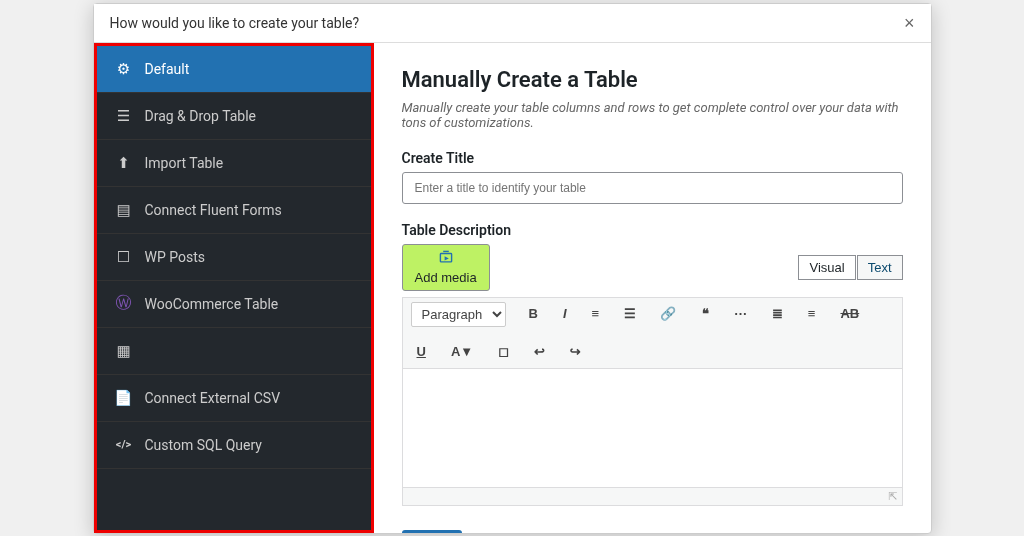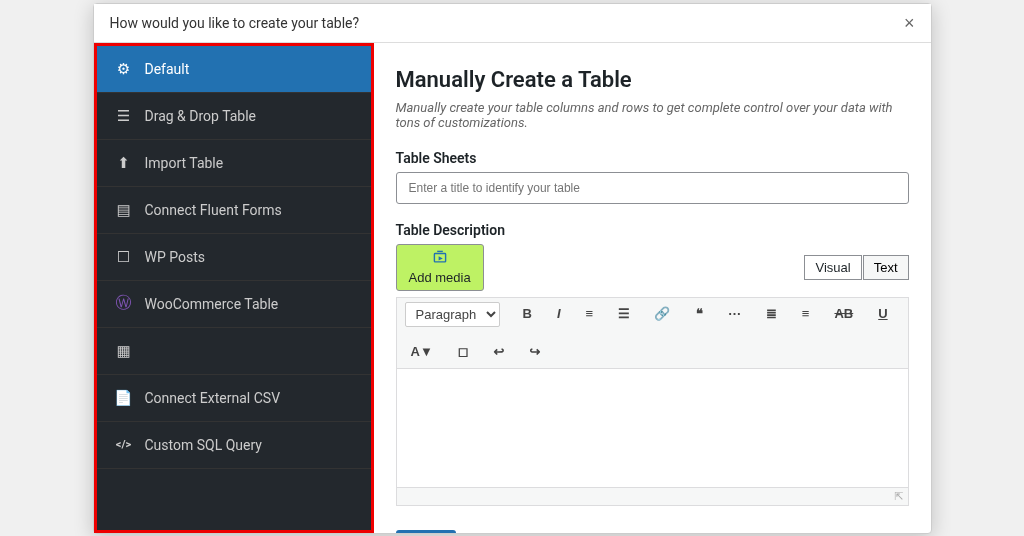--- a/index.html
+++ b/index.html
@@ -70,21 +70,21 @@
       height: 18px;
       display: flex;
       align-items: center;
       justify-content: center;
       flex-shrink: 0;
       font-size: 15px;
     }
     
     .main-content {
       flex: 1;
-      padding: 24px 22px;
+      padding: 24px 28px;
       overflow-y: auto;
     }
     .main-title {
       font-size: 22px;
       font-weight: 600;
       color: #1d2327;
       margin-bottom: 8px;
     }
     .main-subtitle {
       font-size: 13px;
@@ -134,21 +134,21 @@
     .visual-text-tabs {
       display: flex;
       gap: 1px;
     }
     .vt-tab {
       padding: 4px 10px;
       font-size: 13px;
       border: 1px solid #8c8f94;
       background: #f6f7f7;
       cursor: pointer;
-      color: #000000;
+      color: #0c4a6e;
     }
     .vt-tab.active {
       background: #fff;
       color: #1d2327;
     }
     .editor-toolbar {
       display: flex;
       align-items: center;
       gap: 13px;
       padding: 4px 8px;
@@ -266,21 +266,21 @@
         <span>Custom SQL Query</span>
       </div>
 
     </div>
 
     <div class="main-content">
       <h2 class="main-title">Manually Create a Table</h2>
       <p class="main-subtitle">Manually create your table columns and rows to get complete control over your data with tons of customizations.</p>
 
       
-      <div class="field-label">Table Sheets</div>
+      <div class="field-label">Create Title</div>
       <input type="text" class="text-input" placeholder="Enter a title to identify your table" style="">
 
       
       <div class="desc-section">
         <div class="field-label">Table Description</div>
 
         <div class="desc-toolbar-top">
           <button class="add-media-btn">
             <svg width="14" height="14" viewBox="0 0 20 20" fill="#2271b1">
               <rect x="2" y="5" width="16" height="12" rx="1" fill="none" stroke="#2271b1" stroke-width="2"></rect>

